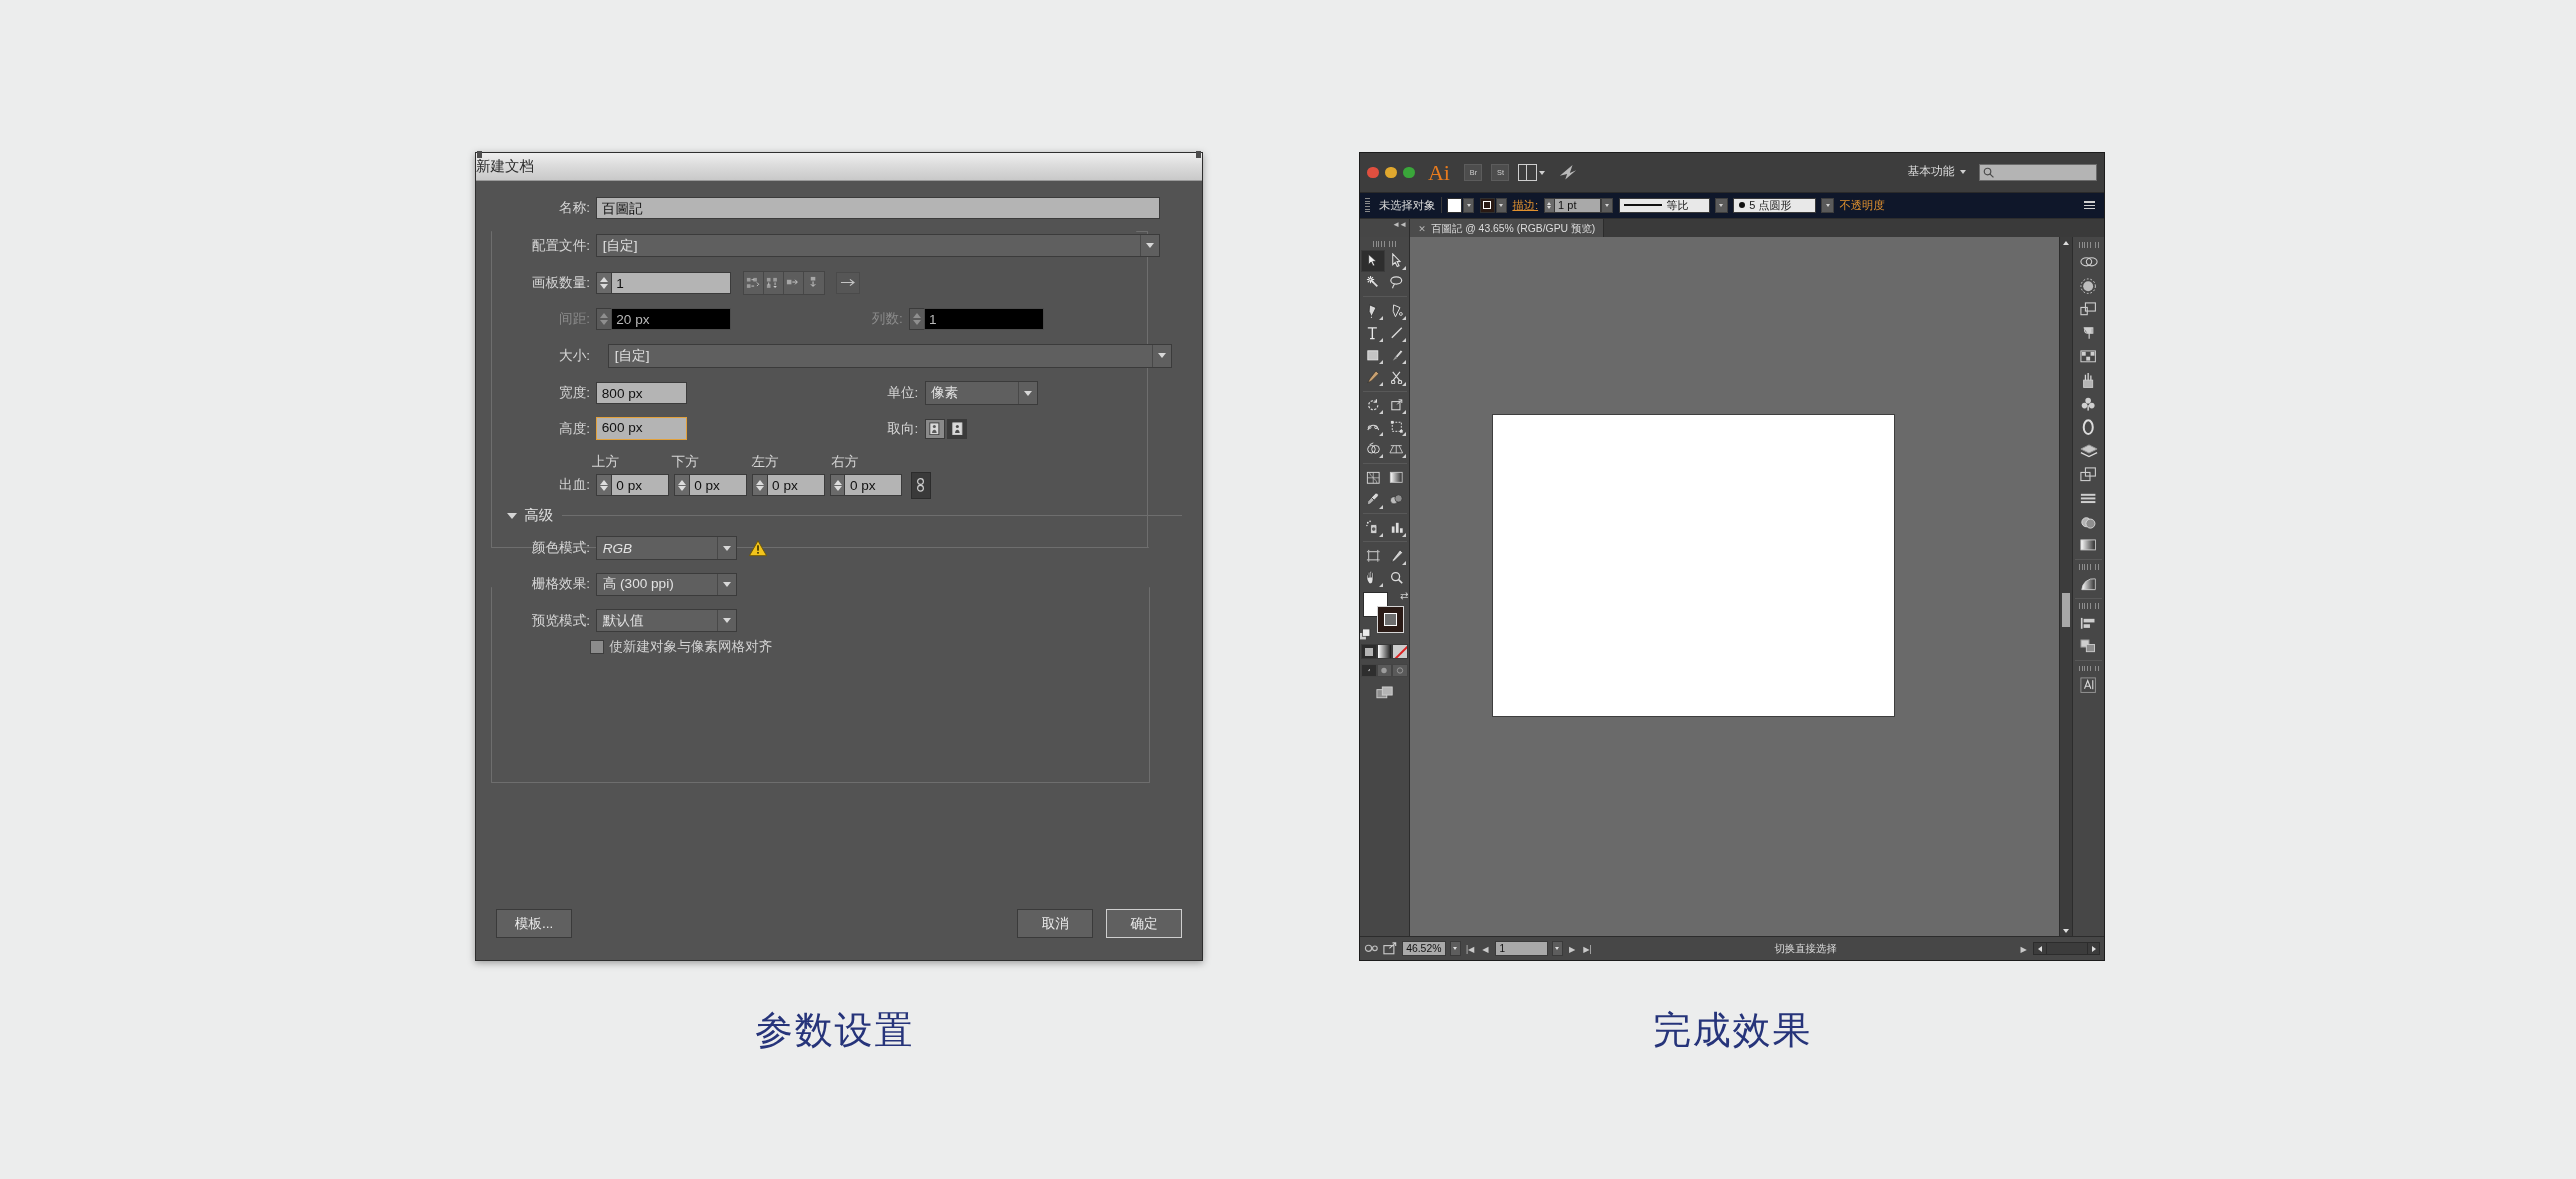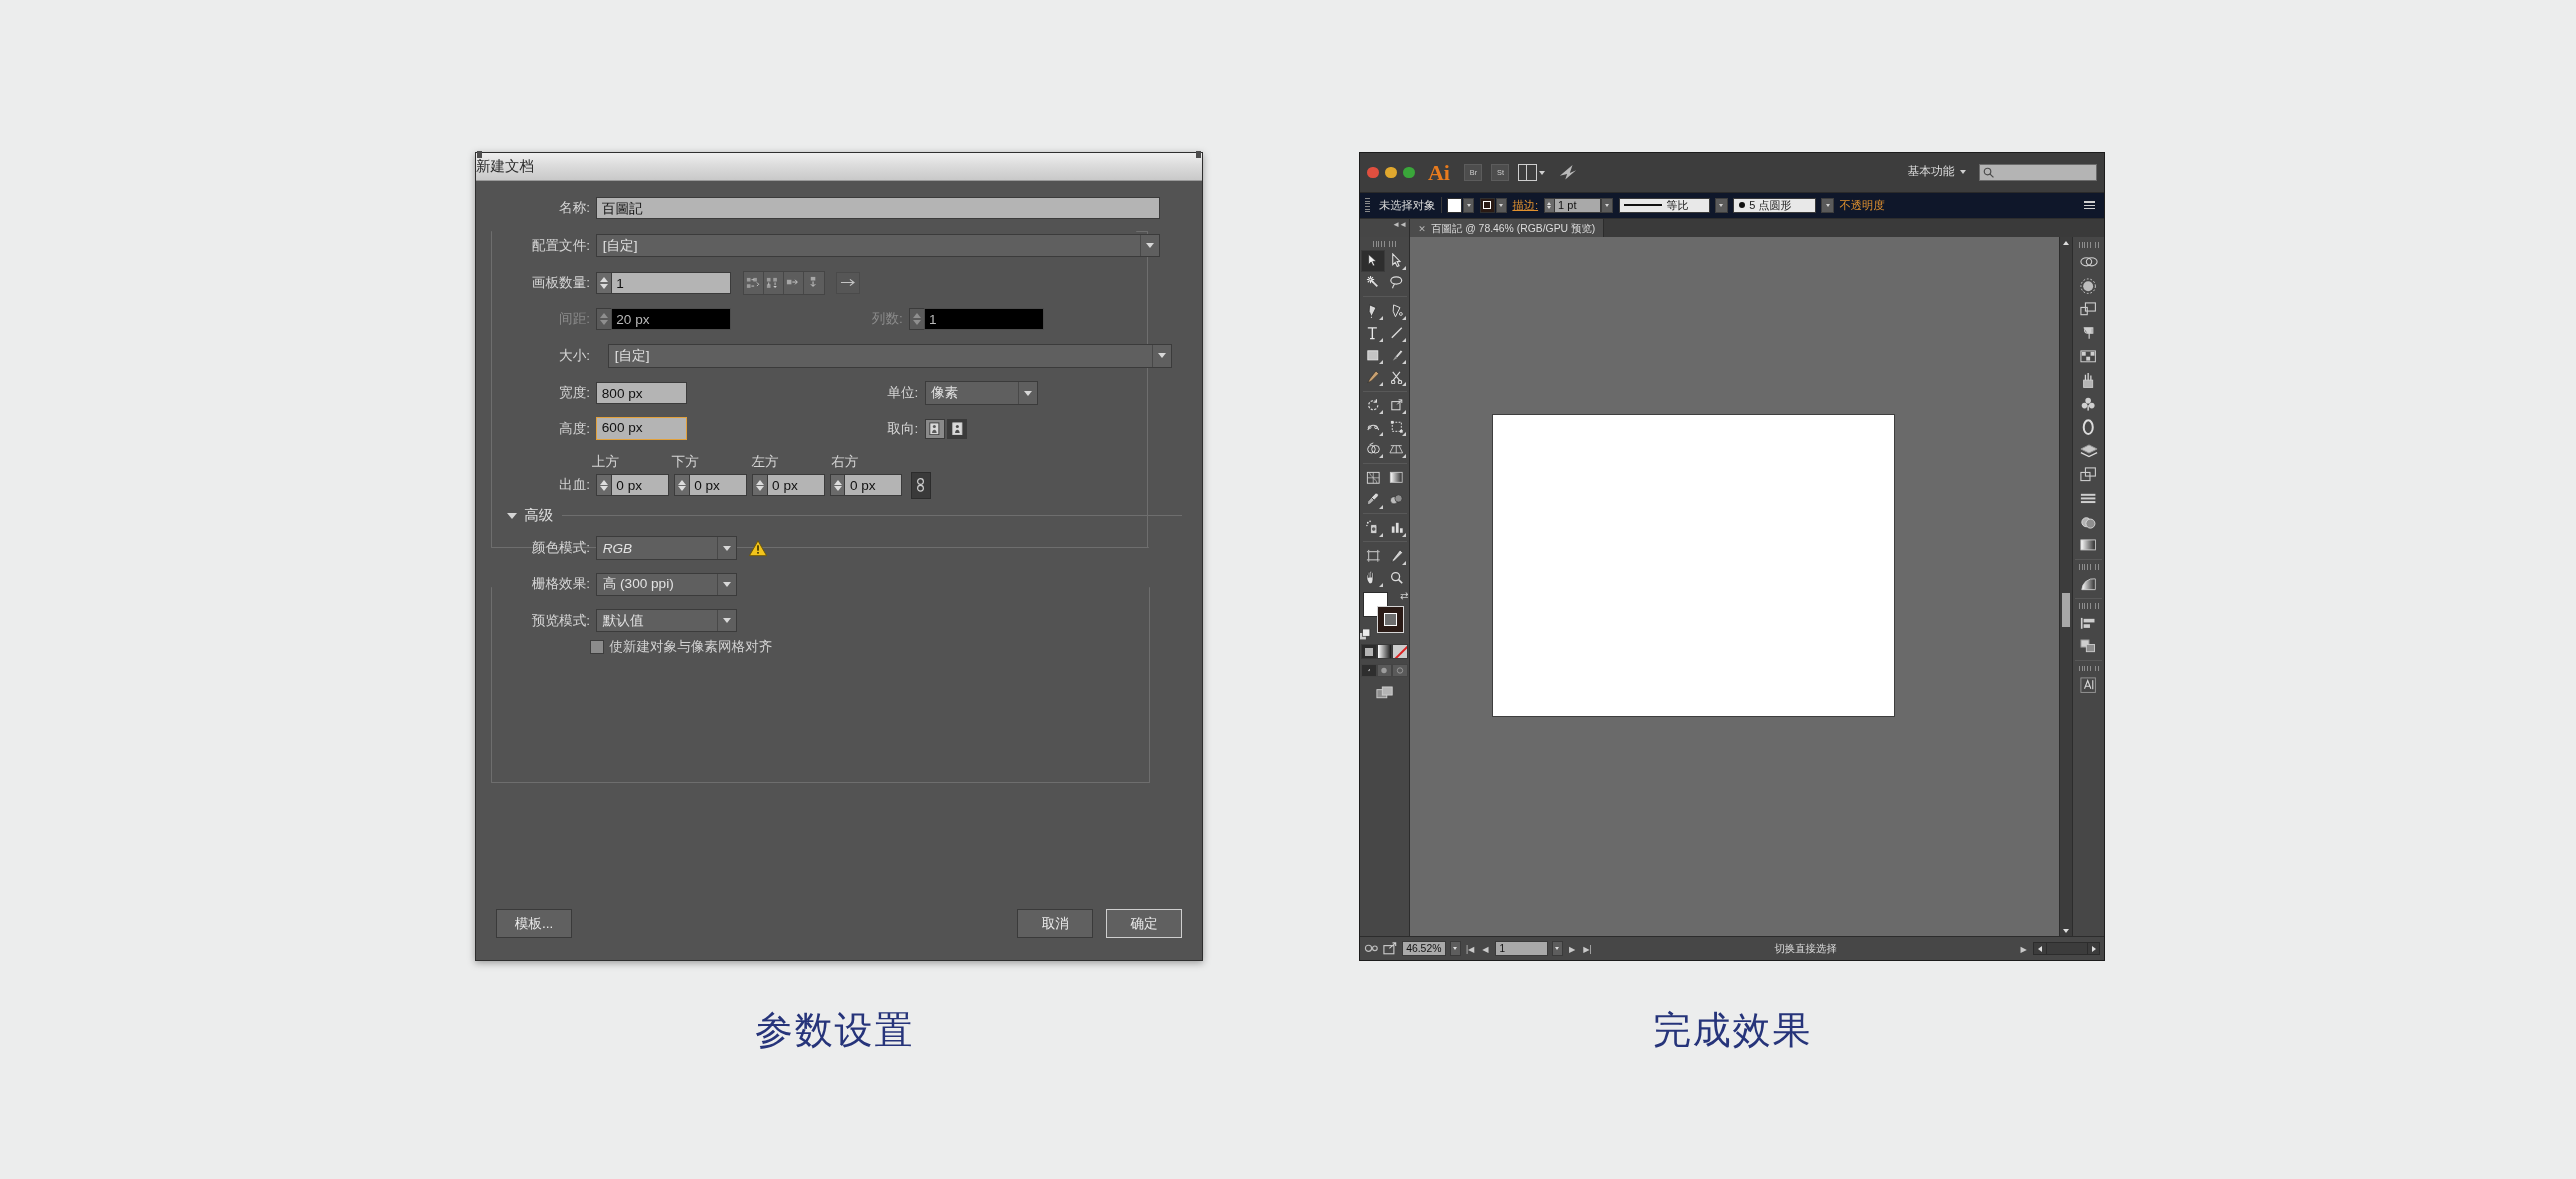--- a/index.html
+++ b/index.html
@@ -156,21 +156,21 @@
   }
   .ai-appbar{
     height:39px;background:#3d3d3d;border-bottom:0.9px solid #2a2a2a;
     display:flex;align-items:center;padding:0 7.3px;
   }
   .traffic{display:flex;align-items:center;gap:6.3px;margin-right:12.7px;}
   .tl{width:11.8px;height:11.8px;border-radius:50%;position:relative;}
   .tl.r{background:#e04f3f;}
   .tl.y{background:#e0a82e;}
   .tl.g{background:#3aa63a;}
-  .ai-logo{color:#e87b1e;font-size:22px;font-weight:bold;margin-right:14.5px;font-family:"Liberation Serif",serif;}
+  .ai-logo{color:#e87b1e;font-size:22px;font-weight:normal;margin-right:14.5px;font-family:"Liberation Serif",serif;}
   .sqbtn{width:18px;height:16.3px;background:#4d4d4d;border:0.9px solid #5c5c5c;
          display:flex;align-items:center;justify-content:center;font-size:7.3px;color:#cfcfcf;
          margin-right:9px;box-sizing:border-box;}
   .arrangeb{display:flex;align-items:center;margin-right:12.7px;}
   .arrangeb .box{width:16.3px;height:14.5px;border:1.4px solid #cfcfcf;display:flex;}
   .arrangeb .box .c1{width:6.3px;border-right:1.4px solid #cfcfcf;}
   .arrangeb .tri{width:0;height:0;border-left:3.6px solid transparent;border-right:3.6px solid transparent;border-top:4.5px solid #cfcfcf;margin-left:2.7px;}
   .birdicon{margin-right:9px;}
   .ai-appbar .right{margin-left:auto;display:flex;align-items:center;}
   .ws-name{font-size:11.8px;color:#ddd;margin-right:5.4px;}
@@ -623,21 +623,21 @@
           <span class="pl"></span>
       </span>
     </div>
 
     <div class="ai-docbar">
       <span class="tabedge">
           <span class="cc">◄◄</span>
         </span>
       <span class="doctab">
         <span class="x">✕</span>
-        <span class="tt">百圖記 @ 78.46% (RGB/GPU 预览)</span>
+        <span class="tt">百圖記 @ 43.65% (RGB/GPU 预览)</span>
       </span>
     </div>
 
     <div class="ai-main">
 
       <div class="ai-tools">
         <span class="tgrip"></span>
 
         <div class="tgrid">
           <span class="tcell sel">

